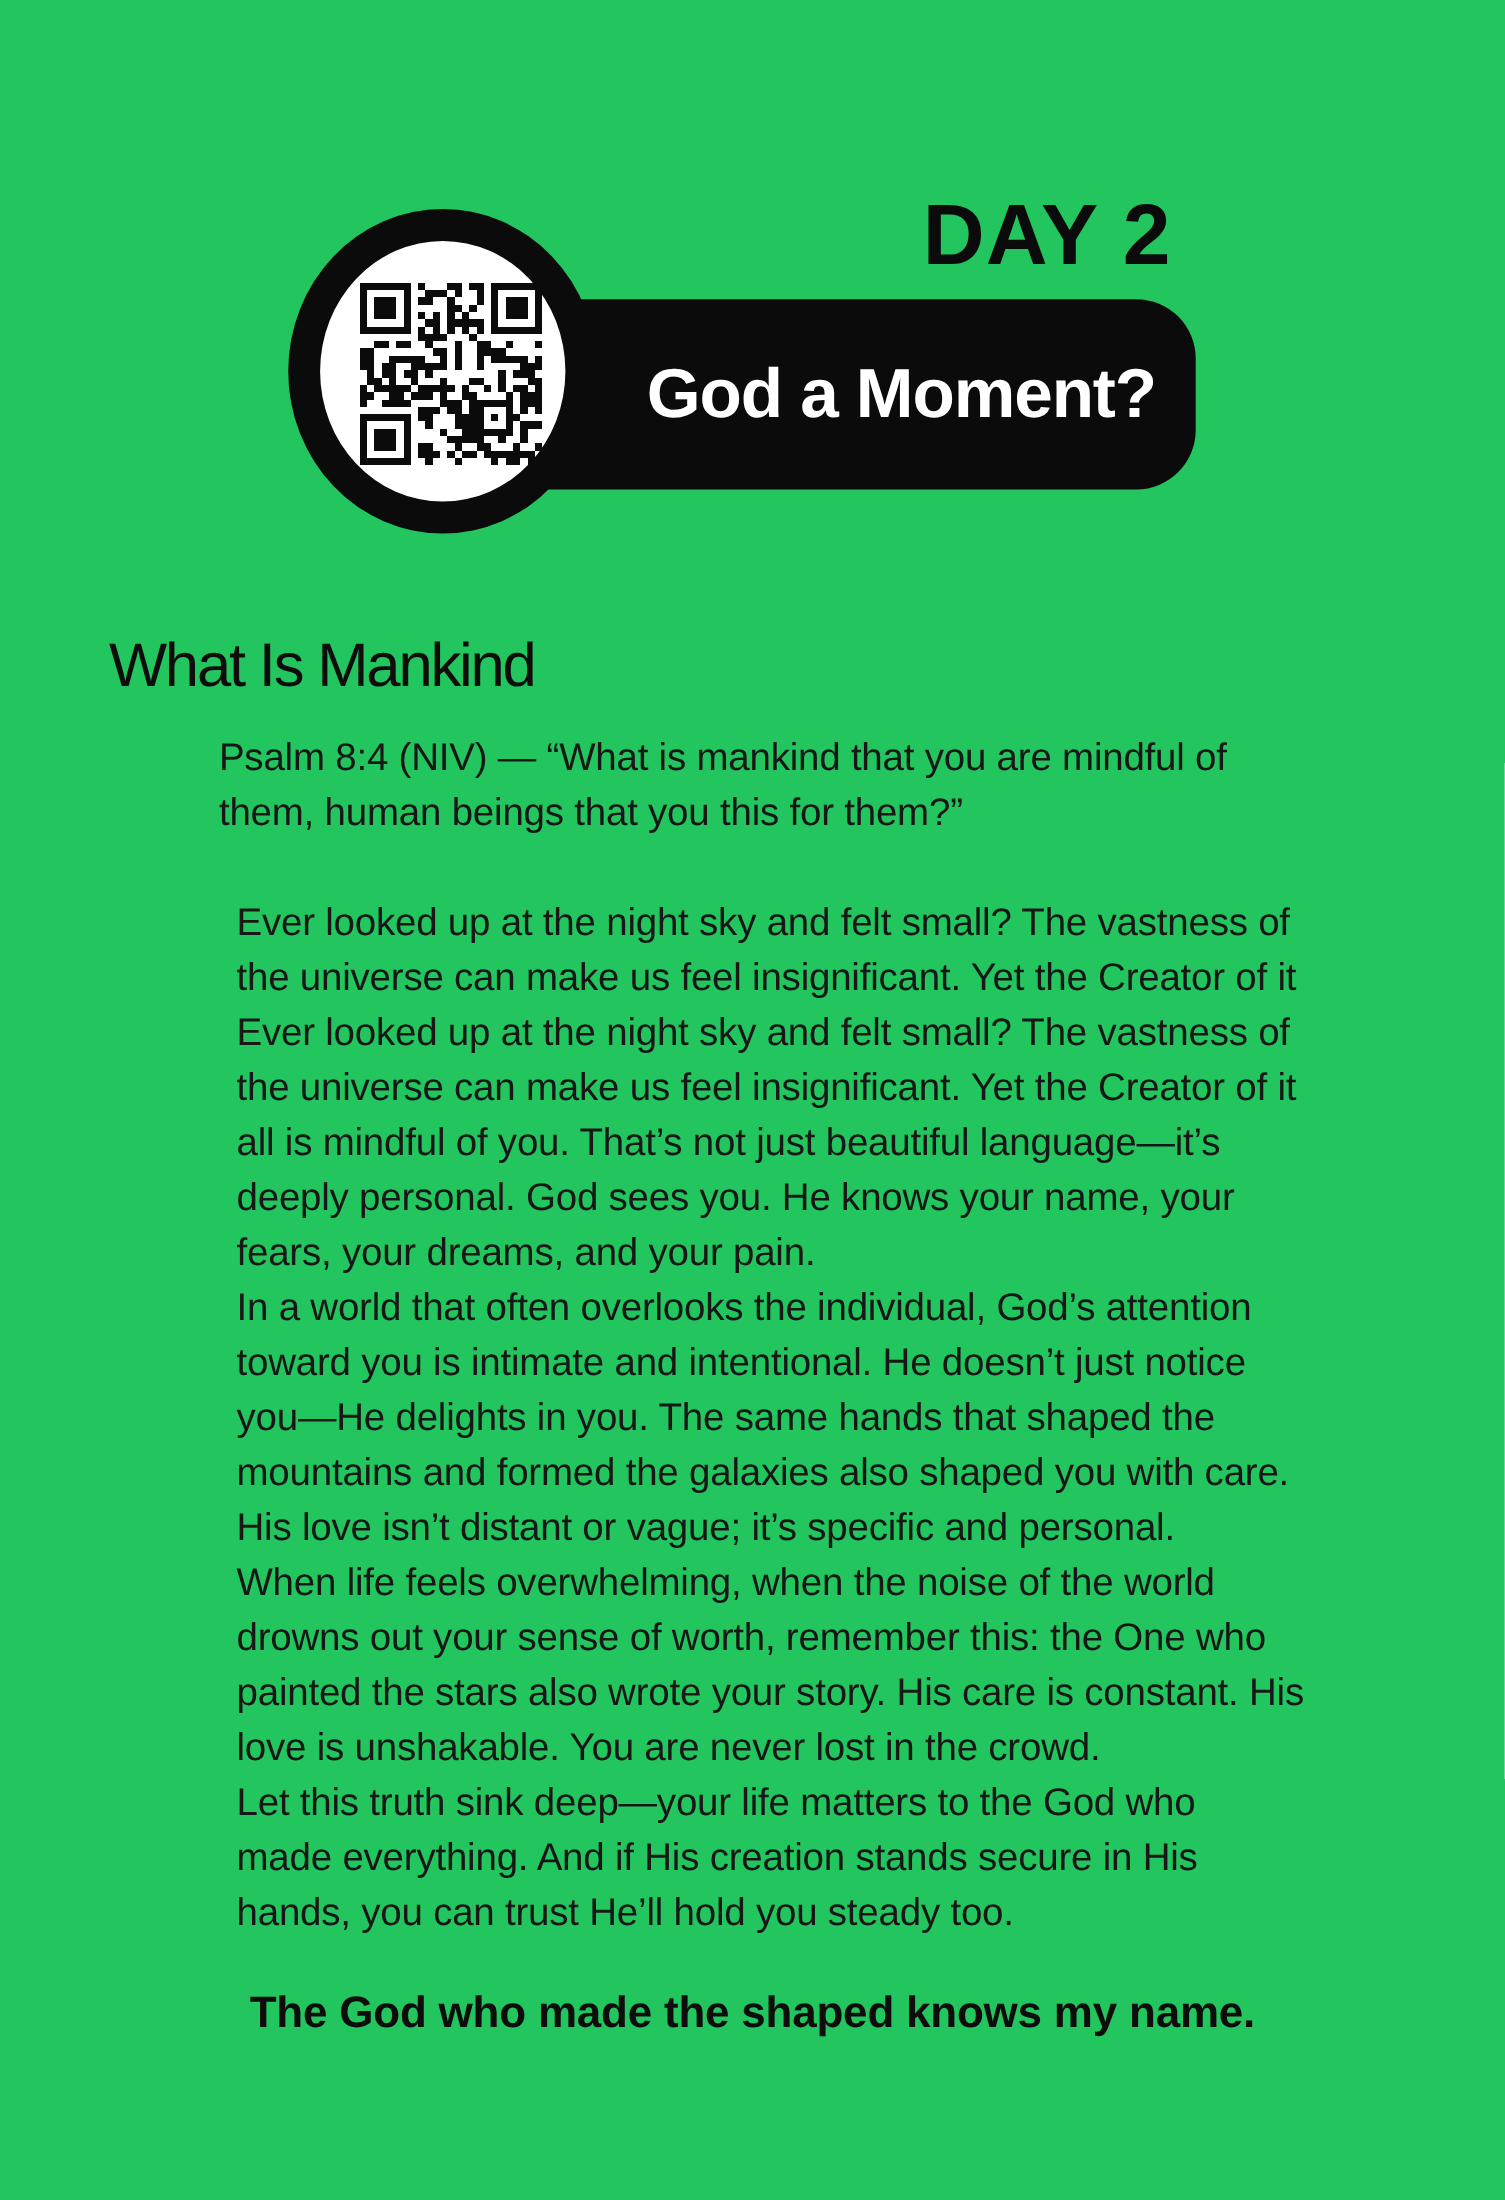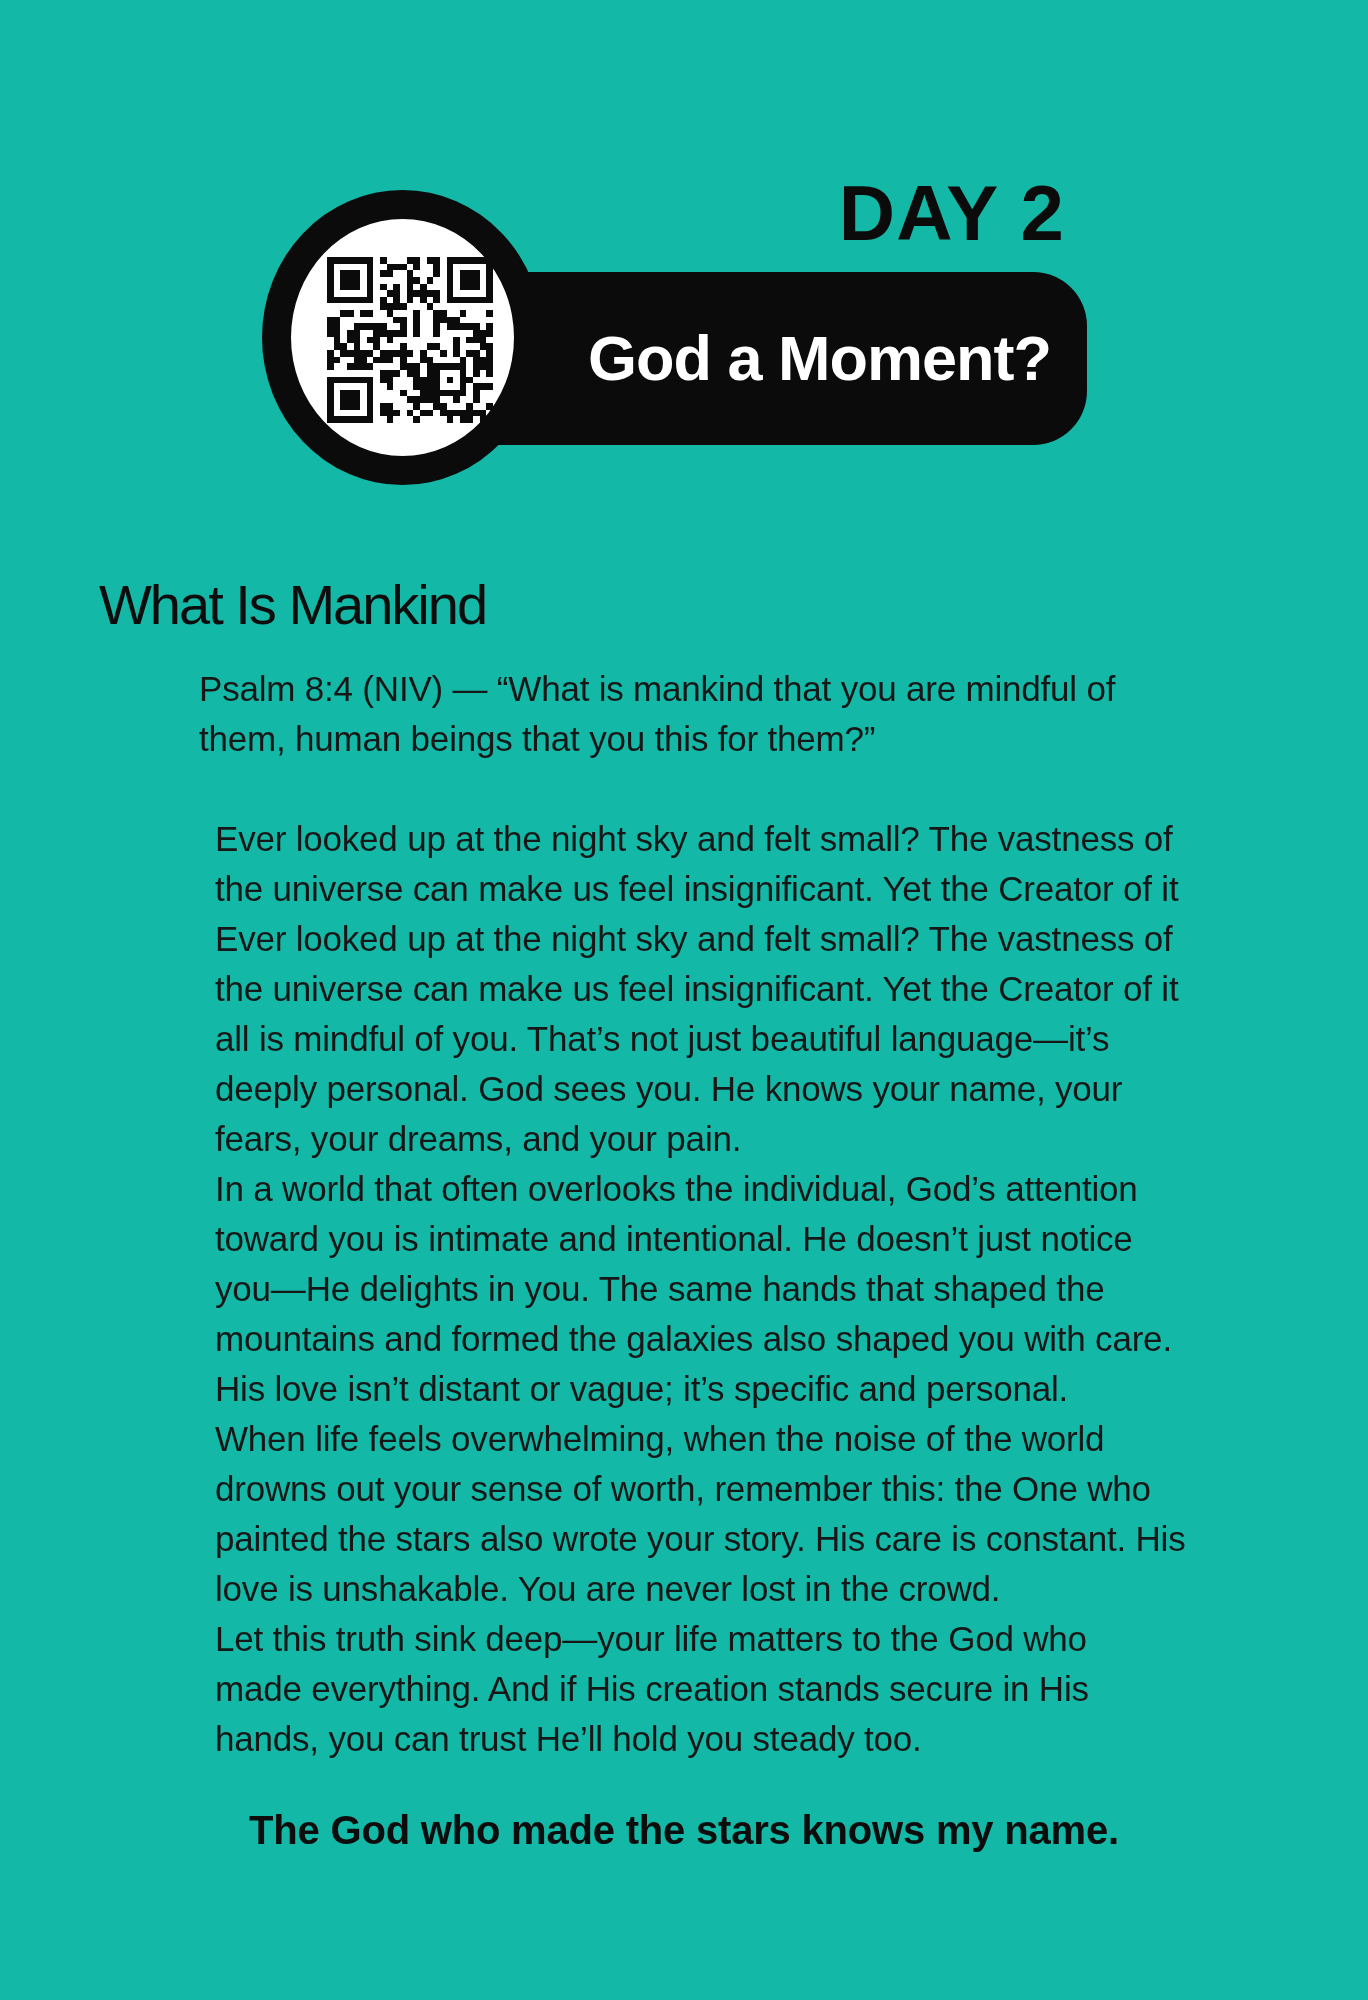--- a/index.html
+++ b/index.html
@@ -1,19 +1,19 @@
 <!DOCTYPE html>
 <html><head>
 <meta charset="utf-8">
 <style>
   html,body{margin:0;padding:0;background:#ffffff;}
   #page{
     position:relative;
     width:1368px;height:2000px;
-    background:#14b8a6;
+    background:#22c55e;
     overflow:hidden;
     font-family:"Liberation Sans","DejaVu Sans",sans-serif;
     color:#141414;
   }
   
   .day-label{
     position:absolute;left:600px;top:174px;width:465px;
     text-align:right;
     font-size:78px;font-weight:800;letter-spacing:1px;
     line-height:1;color:#0b0b0b;white-space:nowrap;
@@ -423,15 +423,15 @@
 His love isn’t distant or vague; it’s specific and personal.
 When life feels overwhelming, when the noise of the world
 drowns out your sense of worth, remember this: the One who
 painted the stars also wrote your story. His care is constant. His
 love is unshakable. You are never lost in the crowd.
 Let this truth sink deep—your life matters to the God who
 made everything. And if His creation stands secure in His
 hands, you can trust He’ll hold you steady too.</p>
   </div>
 
-  <div class="memory-verse">The God who made the stars knows my name.</div>
+  <div class="memory-verse">The God who made the shaped knows my name.</div>
 
 </div>
 
 </body></html>

